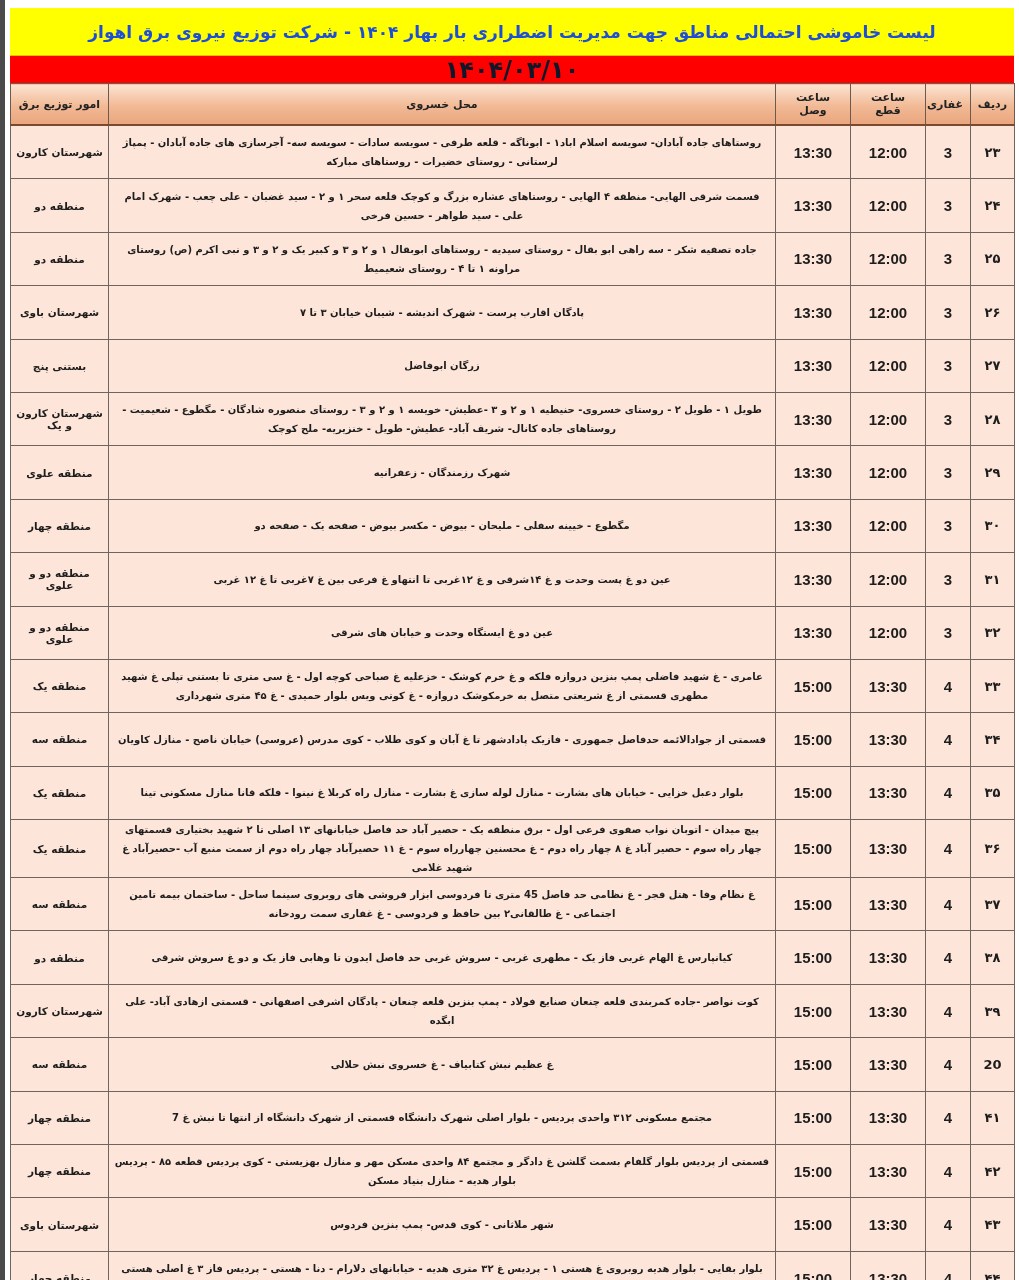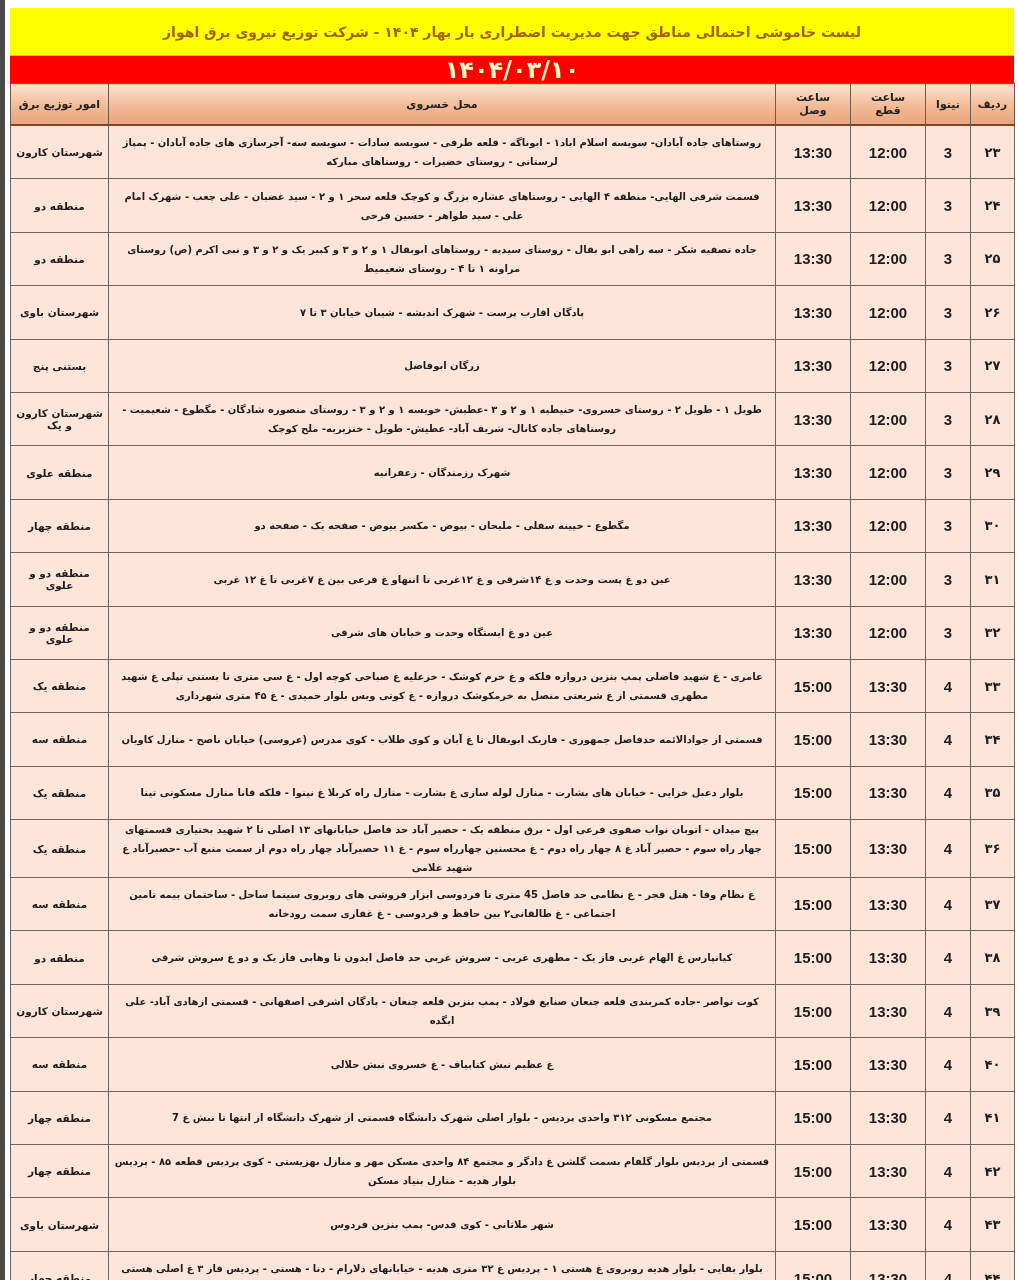--- a/index.html
+++ b/index.html
@@ -6,27 +6,27 @@
     body {
       width: 1019px; height: 1280px; background: #ffffff;
       position: relative; overflow: hidden;
       font-family: "DejaVu Sans", sans-serif;
     }
     .left-edge { position: absolute; left: 0; top: 0; width: 5px; height: 1280px; background: #4a4a4a; }
     .sheet { position: absolute; left: 10px; top: 8px; width: 1004px; }
     .title-bar {
       height: 47px; background: #ffff00;
       display: flex; align-items: center; justify-content: center;
-      direction: rtl; font-weight: bold; font-size: 14px; color: #a16207;
+      direction: rtl; font-weight: bold; font-size: 17px; color: #1d4ed8;
       border-bottom: 1px solid #e0c000;
     }
     .date-bar {
       height: 27px; background: #ff0000;
       display: flex; align-items: center; justify-content: center;
-      font-weight: bold; font-size: 24px; color: #fef9c3; letter-spacing: 1px;
+      font-weight: bold; font-size: 24px; color: #0f172a; letter-spacing: 1px;
       direction: rtl;
     }
     table { border-collapse: collapse; width: 1004px; table-layout: fixed; direction: rtl; }
     th {
       height: 20px; padding: 7px; font-size: 11px; font-weight: bold; color: #222;
       background: linear-gradient(to bottom, #fbe3d2 0%, #f2b995 55%, #e9a57d 100%);
       border: 1px solid #6b5a50; border-bottom: 2px solid #7a4a30;
     }
     td {
       height: 52.4px; padding: 0 4px; background: #fde5d9;
@@ -51,21 +51,21 @@
       <col style="width:44px">
       <col style="width:45px">
       <col style="width:75px">
       <col style="width:75px">
       <col style="width:667px">
       <col style="width:98px">
     </colgroup>
     <thead>
       <tr>
         <th>ردیف</th>
-        <th>نینوا</th>
+        <th>غفاری</th>
         <th>ساعت قطع</th>
         <th>ساعت وصل</th>
         <th>محل خسروی</th>
         <th>امور توزیع برق</th>
       </tr>
     </thead>
     <tbody id="rows">
         <tr>
           <td class="idx">۲۳</td>
           <td class="block">3</td>
@@ -152,21 +152,21 @@
           <td class="time">13:30</td>
           <td class="time">15:00</td>
           <td class="loc">عامری - غ شهید فاضلی پمپ بنزین دروازه فلکه و غ خرم کوشک - خزعلیه غ صباحی کوچه اول - غ سی متری تا بستنی تپلی غ شهید مطهری قسمتی از غ شریعتی متصل به خرمکوشک دروازه - غ کوتی ویس بلوار حمیدی - غ ۴۵ متری شهرداری</td>
           <td class="area">منطقه یک</td>
         </tr>
         <tr>
           <td class="idx">۳۴</td>
           <td class="block">4</td>
           <td class="time">13:30</td>
           <td class="time">15:00</td>
-          <td class="loc">قسمتی از جوادالائمه حدفاصل جمهوری - فازیک ابوبقال تا غ آبان و کوی طلاب - کوی مدرس (عروسی) خیابان ناصح - منازل کاویان</td>
+          <td class="loc">قسمتی از جوادالائمه حدفاصل جمهوری - فازیک پادادشهر تا غ آبان و کوی طلاب - کوی مدرس (عروسی) خیابان ناصح - منازل کاویان</td>
           <td class="area">منطقه سه</td>
         </tr>
         <tr>
           <td class="idx">۳۵</td>
           <td class="block">4</td>
           <td class="time">13:30</td>
           <td class="time">15:00</td>
           <td class="loc">بلوار دعبل خزایی - خیابان های بشارت - منازل لوله سازی غ بشارت - منازل راه کربلا غ نینوا - فلکه قانا منازل مسکونی تینا</td>
           <td class="area">منطقه یک</td>
         </tr>
@@ -196,21 +196,21 @@
         </tr>
         <tr>
           <td class="idx">۳۹</td>
           <td class="block">4</td>
           <td class="time">13:30</td>
           <td class="time">15:00</td>
           <td class="loc">کوت نواصر -جاده کمربندی قلعه چنعان صنایع فولاد - پمپ بنزین قلعه چنعان - پادگان اشرفی اصفهانی - قسمتی ازهادی آباد- علی ابگده</td>
           <td class="area">شهرستان کارون</td>
         </tr>
         <tr>
-          <td class="idx">۴۰</td>
+          <td class="idx">20</td>
           <td class="block">4</td>
           <td class="time">13:30</td>
           <td class="time">15:00</td>
           <td class="loc">غ عظیم نبش کتابیاف - غ خسروی نبش حلالی</td>
           <td class="area">منطقه سه</td>
         </tr>
         <tr>
           <td class="idx">۴۱</td>
           <td class="block">4</td>
           <td class="time">13:30</td>

